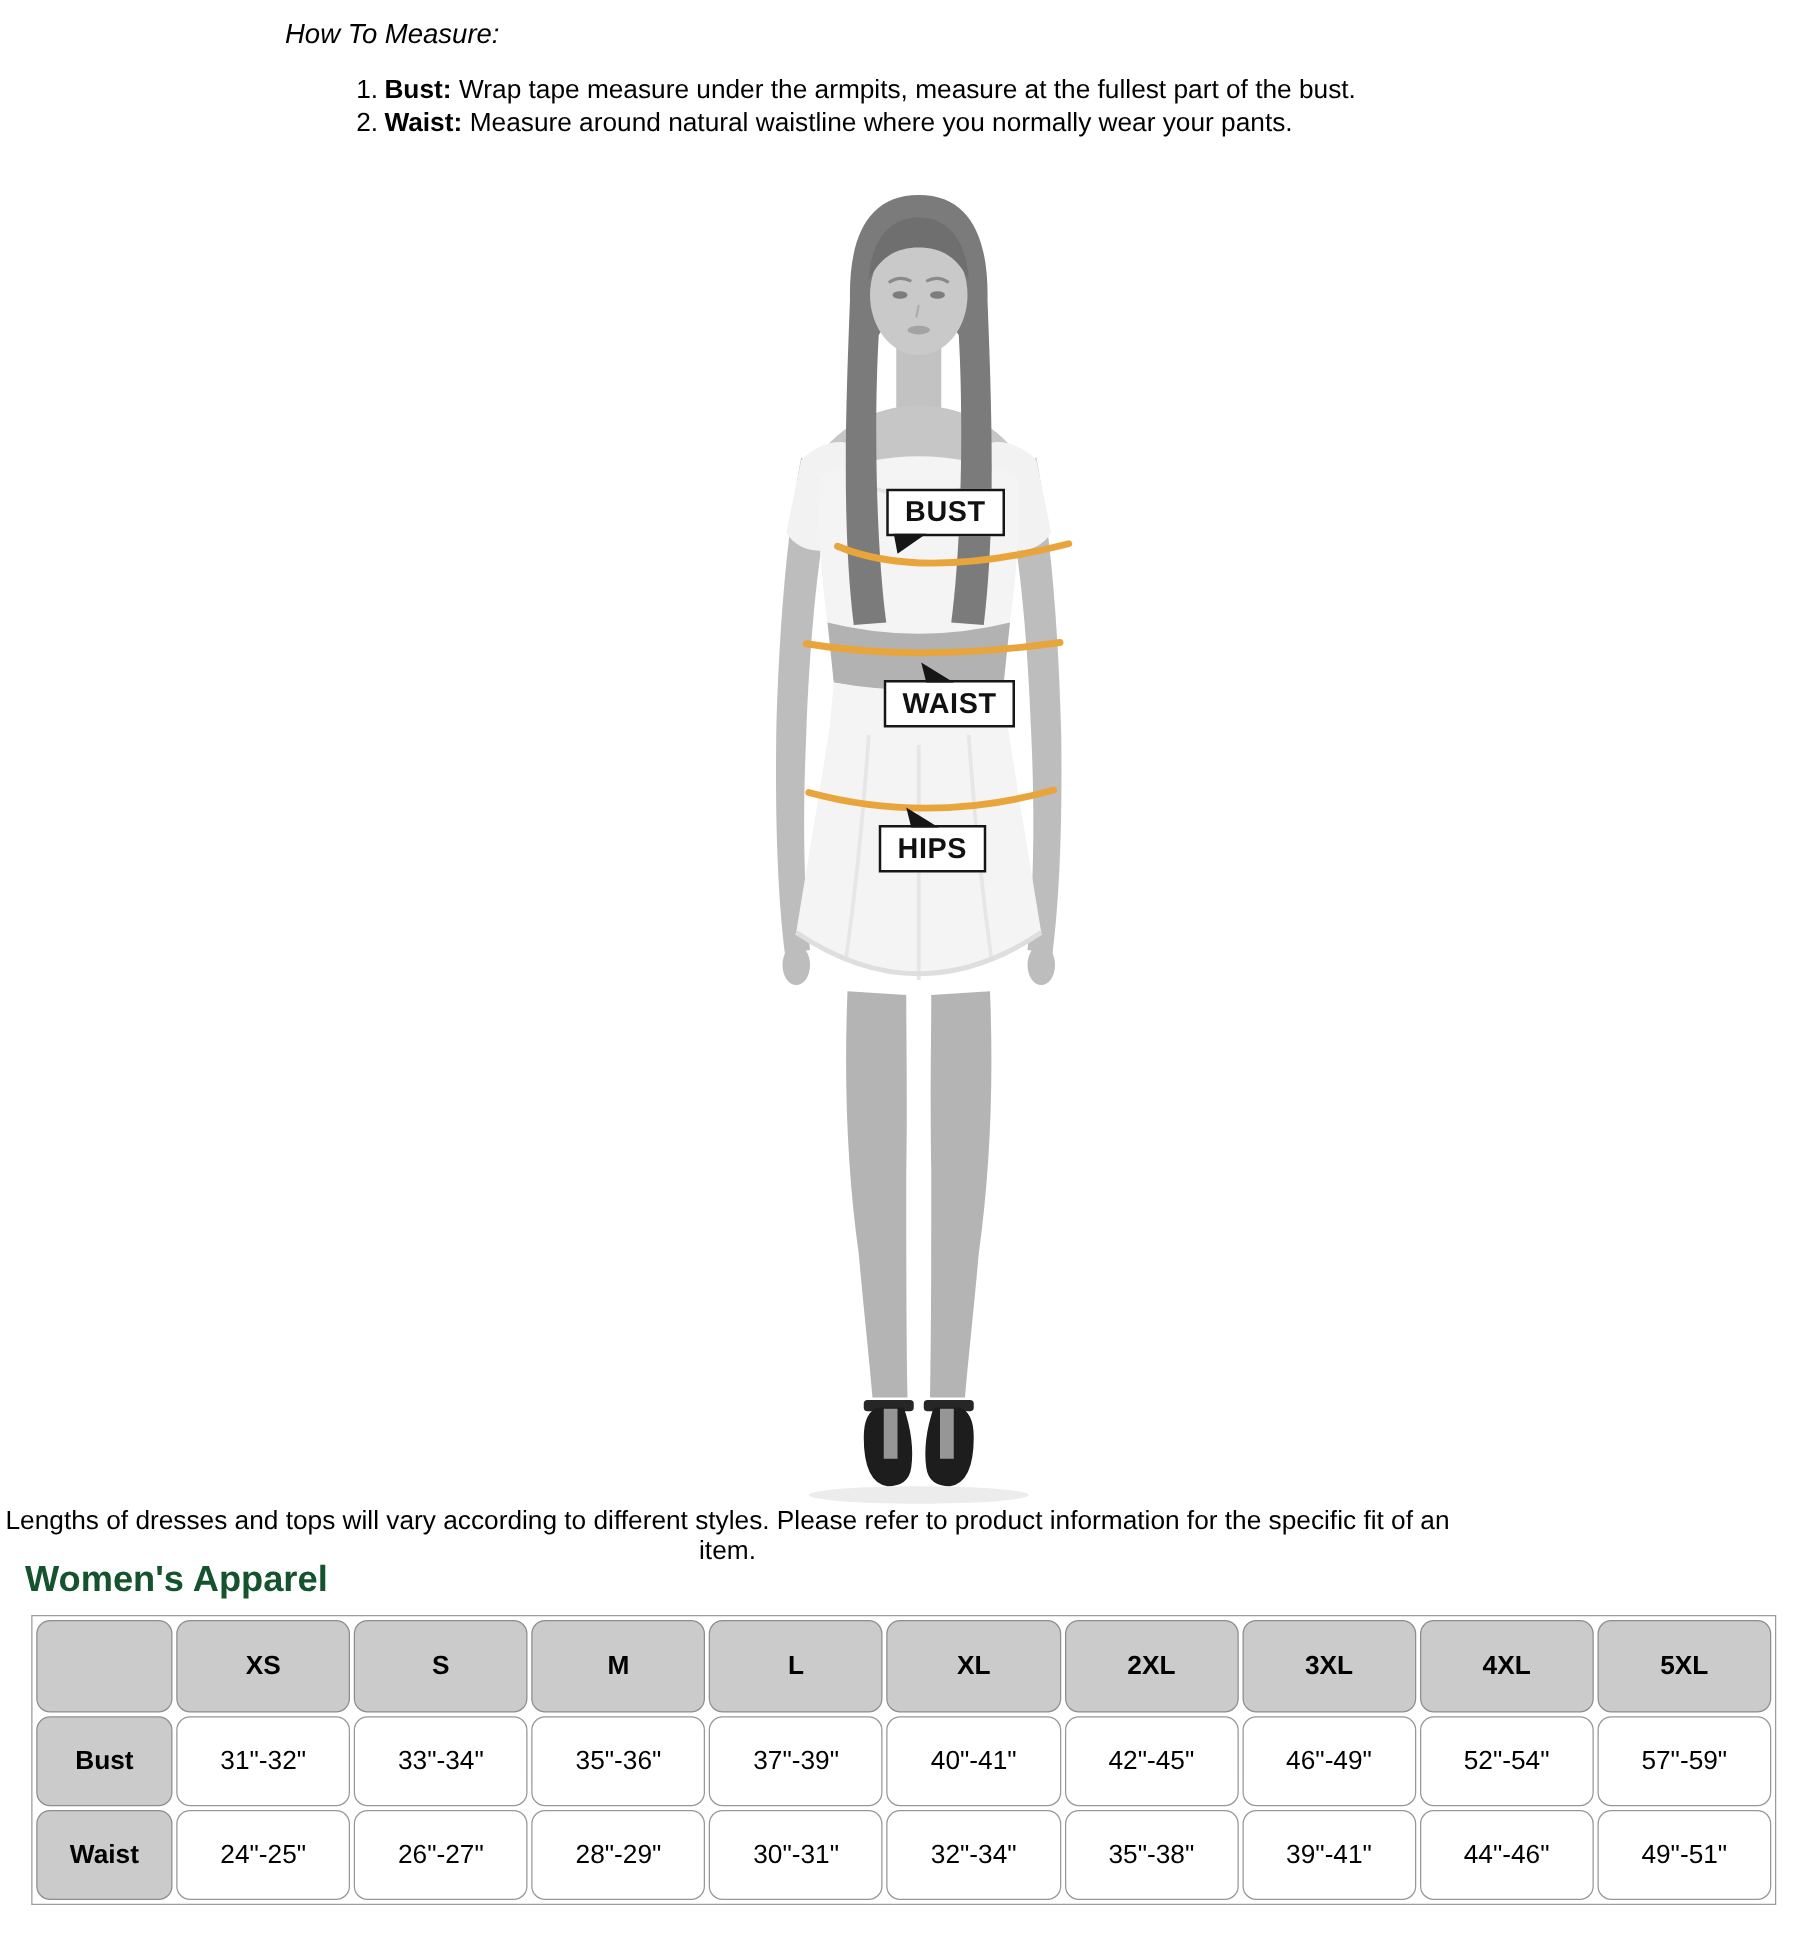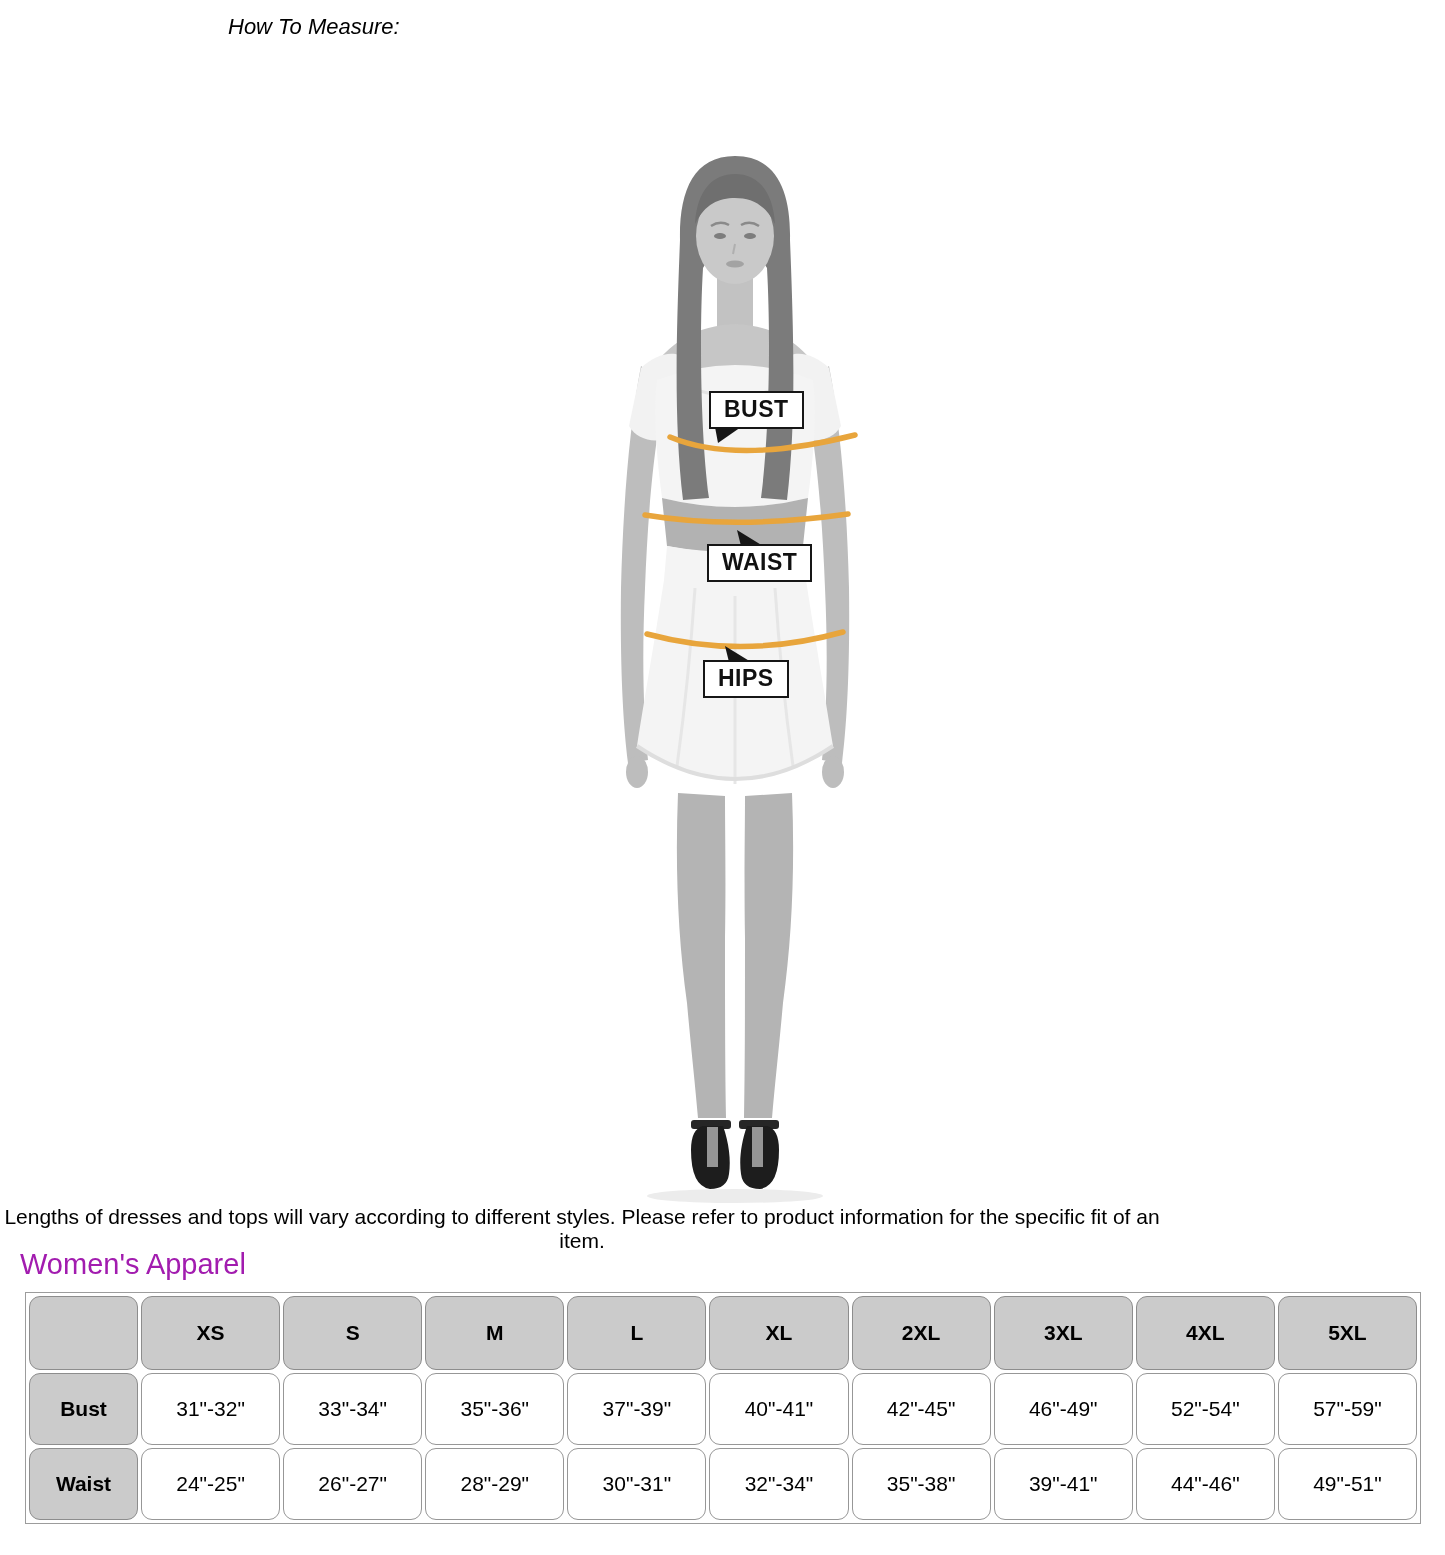--- a/index.html
+++ b/index.html
@@ -37,21 +37,21 @@
   .label-waist { left:162px; top:396px; }
   .label-hips  { left:158px; top:512px; }
 
   
   .fit-note {
     position:absolute; top:1205px; left:0; width:1164px;
     text-align:center; font-size:21px; color:#000;
   }
   .section-heading {
     position:absolute; left:20px; top:1248px;
-    font-size:29px; font-weight:normal; color:#a21caf;
+    font-size:29px; font-weight:bold; color:#14532d;
   }
 
   
   .table-wrap { position:absolute; left:25px; top:1292px; width:1396px; }
   table.size-table {
     width:100%; table-layout:fixed;
     border-collapse:separate; border-spacing:3px;
     border:1px solid #9c9c9c; background:#ffffff;
   }
   table.size-table col.c-first { width:109px; }
@@ -68,20 +68,26 @@
   table.size-table tr.data-row th, table.size-table tr.data-row td { height:72px; }
 </style>
 </head>
 <body>
 
 <div class="page">
 
   <div class="howto-title">How To Measure:</div>
 
   <div class="instructions">
+    <div class="instr-line">
+      <span class="num">1.</span><span class="lbl">Bust:</span><span class="txt">Wrap tape measure under the armpits, measure at the fullest part of the bust.</span>
+    </div>
+    <div class="instr-line">
+      <span class="num">2.</span><span class="lbl">Waist:</span><span class="txt">Measure around natural waistline where you normally wear your pants.</span>
+    </div>
   </div>
 
   <div class="figure-wrap">
 
     <svg viewBox="0 0 380 1057" width="380" height="1057" aria-hidden="true">
 
       <ellipse cx="190" cy="1048" rx="88" ry="7" fill="#ececec"></ellipse>
 
       <path d="M96,218 C84,280 78,360 76,440 C75,520 78,575 83,615 L103,612 C98,565 97,505 100,440 C103,360 110,285 122,238 Z" fill="#bdbdbd"></path>
       <path d="M284,218 C296,280 302,360 304,440 C305,520 302,575 297,615 L277,612 C282,565 283,505 280,440 C277,360 270,285 258,238 Z" fill="#bdbdbd"></path>

